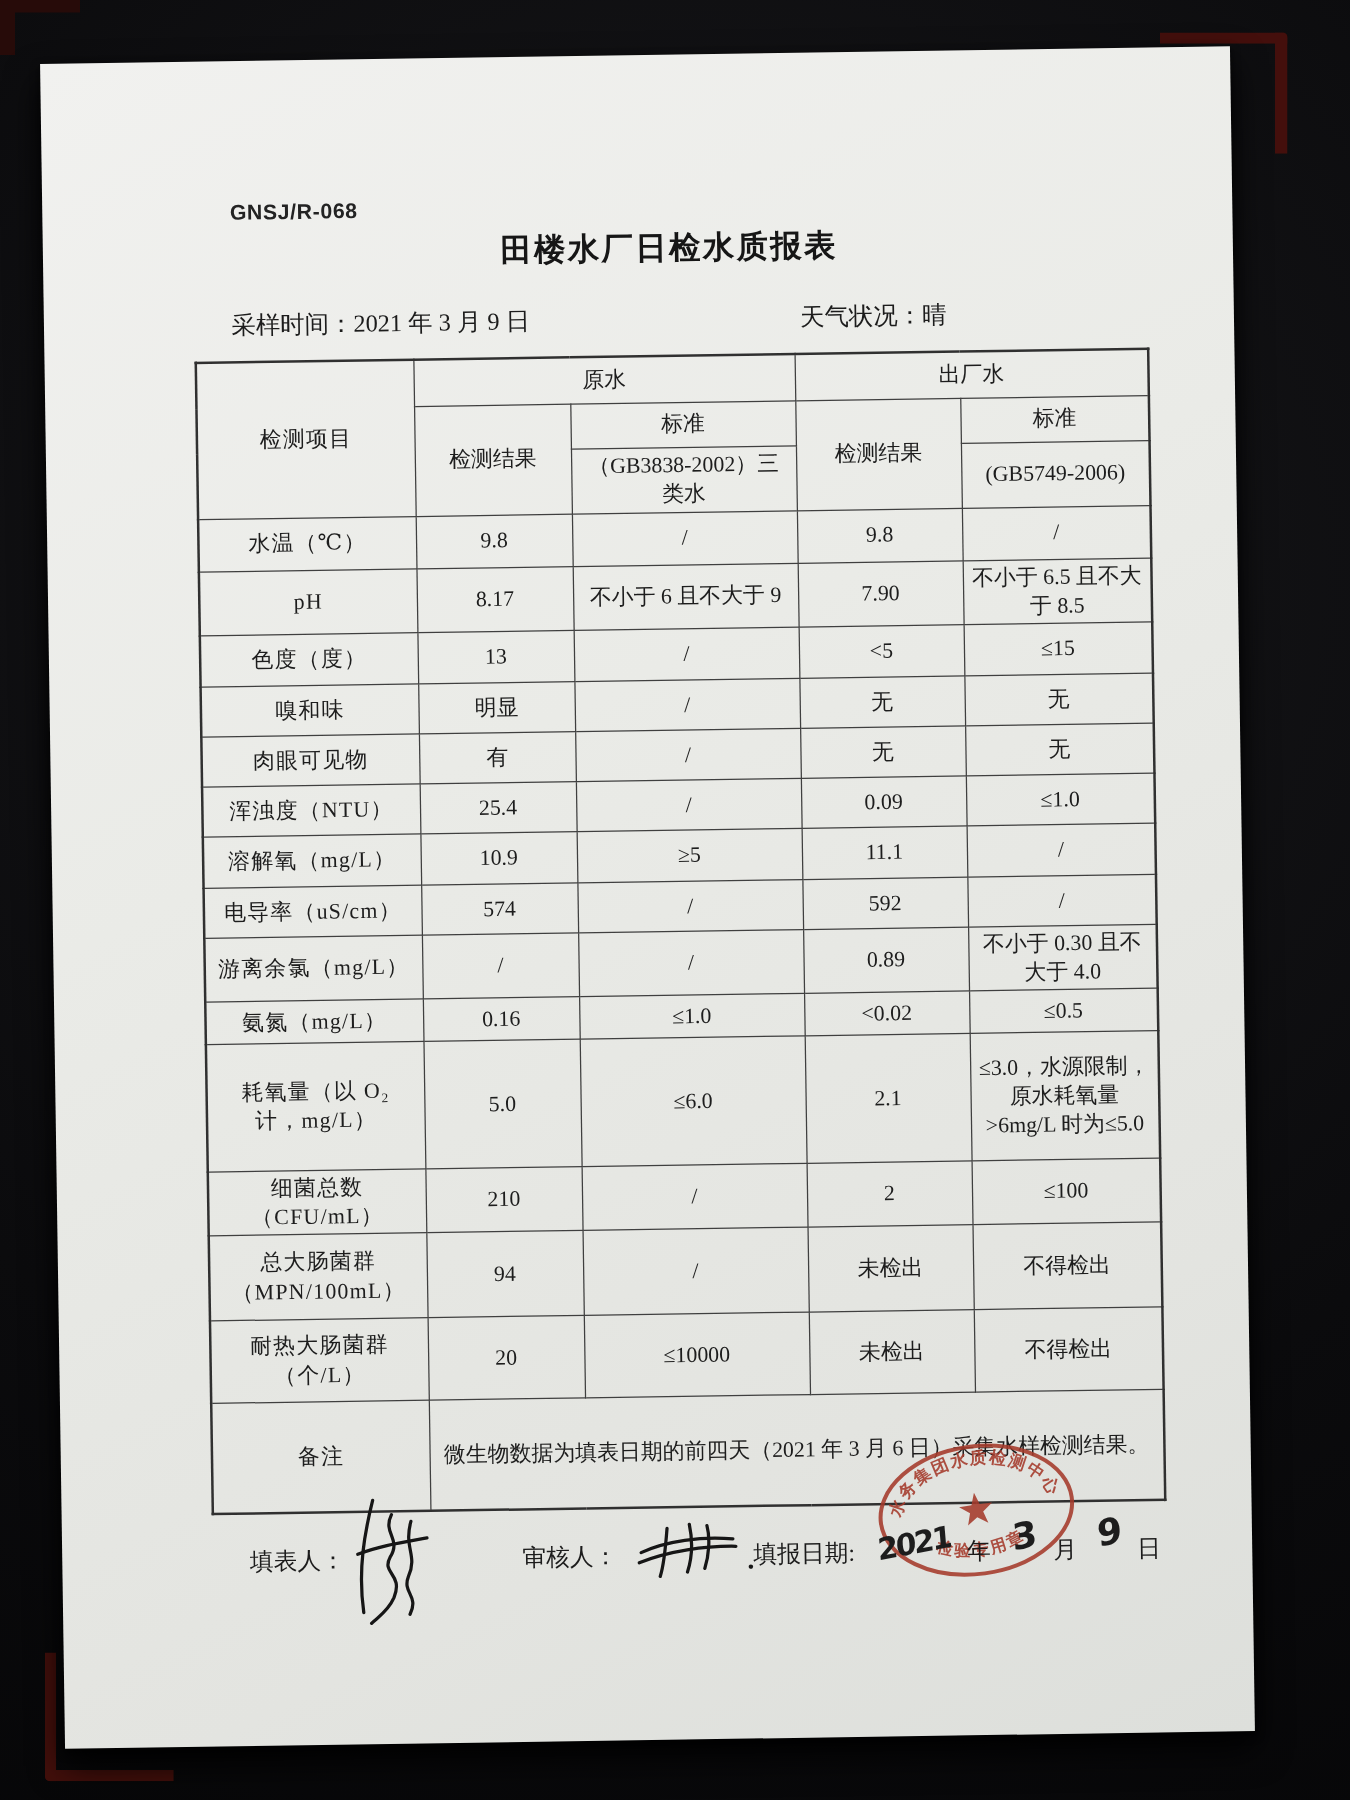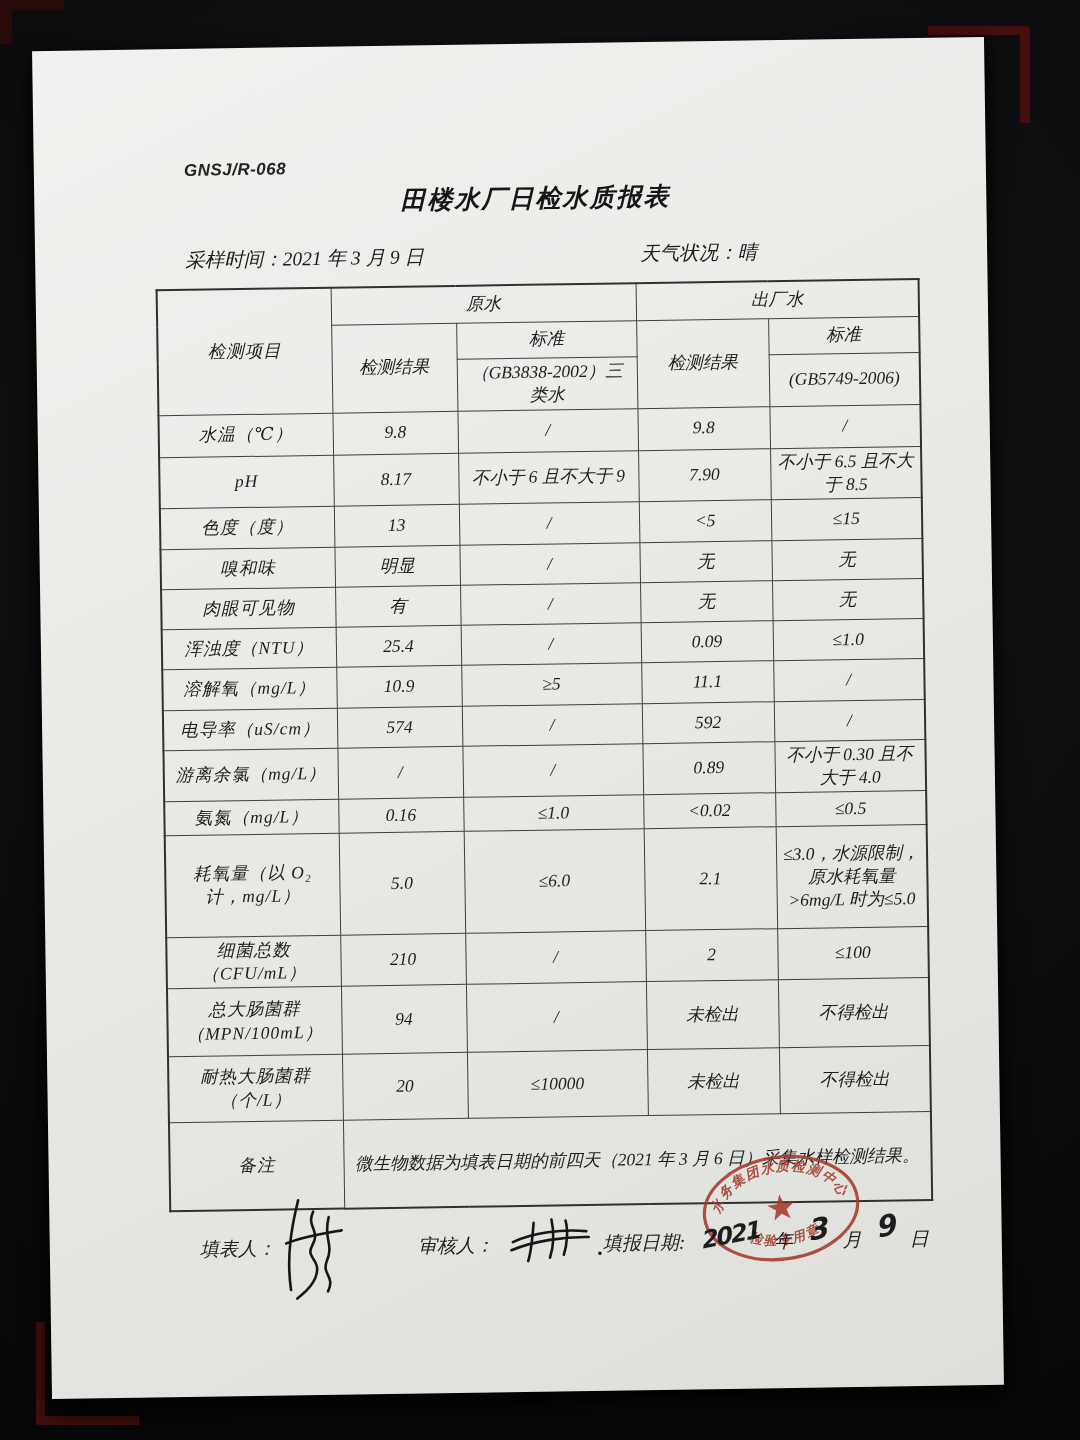--- a/index.html
+++ b/index.html
@@ -2,21 +2,21 @@
 <html><head>
 <meta charset="utf-8">
 <style>
   html,body{margin:0;padding:0;}
   body{
     width:1080px;height:1440px;overflow:hidden;position:relative;
     background:#050506;
     font-family:"Liberation Serif","DejaVu Serif",serif;
   }
   .scene{position:absolute;inset:0;
-    background:radial-gradient(135% 95% at 52% 32%, #18181b 0%, #0b0b0d 55%, #040405 100%);font-style:italic;}
+    background:radial-gradient(135% 95% at 52% 32%, #18181b 0%, #0b0b0d 55%, #040405 100%);}
   
   .mark{position:absolute;}
   .mark.tl{left:0;top:0;width:52px;height:34px;
     border-left:12px solid #2e0b08;border-top:10px solid #2e0b08;opacity:.8;}
   .mark.tr{left:928px;top:26px;width:92px;height:88px;
     border-top:9px solid #4a100c;border-right:10px solid #4a100c;opacity:.9;border-top-right-radius:4px;}
   .mark.bl{left:36px;top:1322px;width:94px;height:94px;
     border-left:9px solid #4a100c;border-bottom:9px solid #4a100c;opacity:.9;border-bottom-left-radius:4px;}
 
   .paper{position:absolute;left:42px;top:44px;width:952px;height:1348px;

